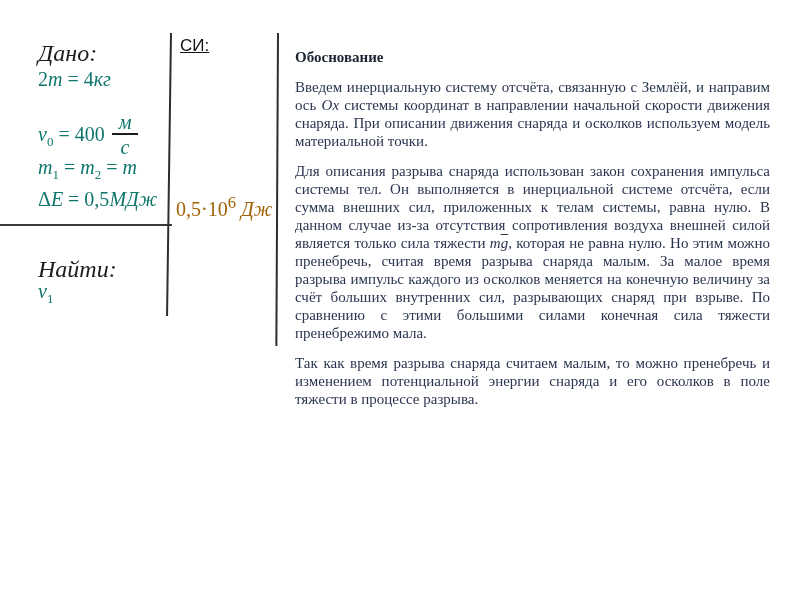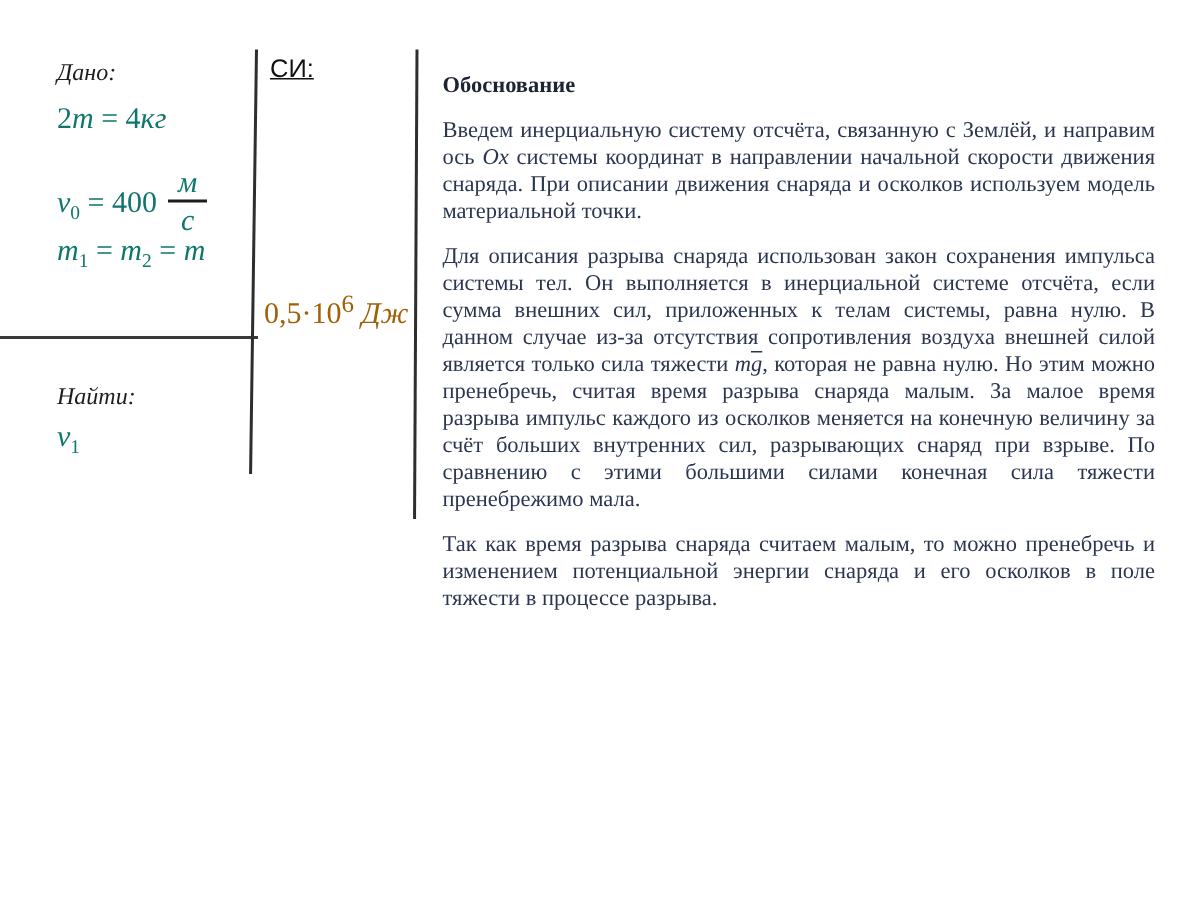--- a/index.html
+++ b/index.html
@@ -18,21 +18,21 @@
     color: #0f766e;
     font-size: 20px;
     white-space: nowrap;
   }
   .it { font-style: italic; }
   .f-line sub { font-size: 13px; line-height: 0; }
   .section-title {
     position: absolute;
     left: 38px;
     color: #1d1d1f;
-    font-size: 16px;
+    font-size: 24px;
     font-style: italic;
   }
   .frac {
     display: inline-block;
     vertical-align: middle;
     text-align: center;
     margin-left: 7px;
     position: relative;
     top: -2px;
   }
@@ -121,20 +121,21 @@
 <div class="page">
 
   <div class="section-title" style="top:40px">Дано:</div>
 
   <div class="f-line" style="top:68px"><span>2</span><span class="it">m</span><span> = 4</span><span class="it">кг</span></div>
 
   <div class="f-line" style="top:114px"><span class="it">v</span><sub>0</sub><span> = 400</span><span class="frac"><span class="num it">м</span><span class="den it">с</span></span></div>
 
   <div class="f-line" style="top:156px"><span class="it">m</span><sub>1</sub><span> = </span><span class="it">m</span><sub>2</sub><span> = </span><span class="it">m</span></div>
 
+  <div class="f-line" style="top:188px"><span>Δ</span><span class="it">E</span><span> = 0,5</span><span class="it">МДж</span></div>
 
   <div class="hline"></div>
 
   <div class="section-title" style="top:256px">Найти:</div>
 
   <div class="f-line" style="top:280px"><span class="it">v</span><sub>1</sub></div>
 
   <div class="vline1"></div>
   <div class="vline2"></div>
 

